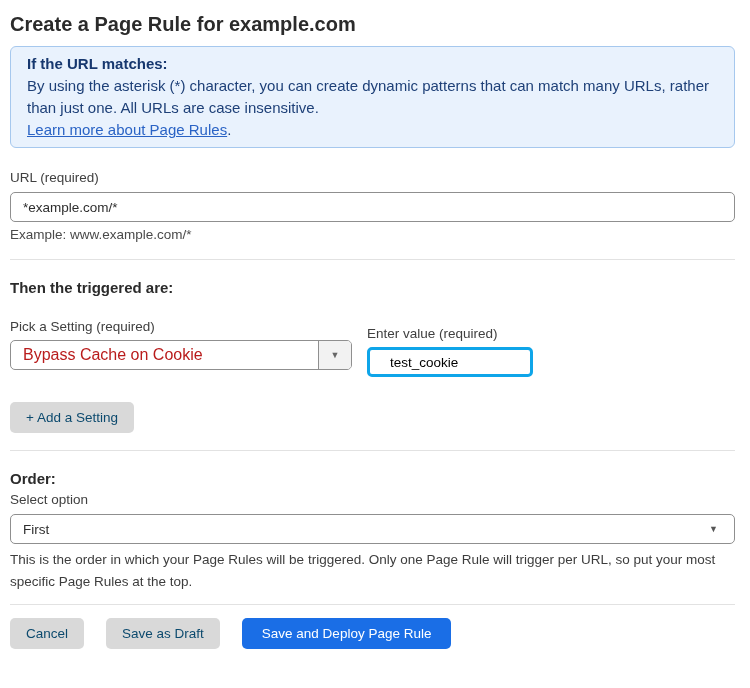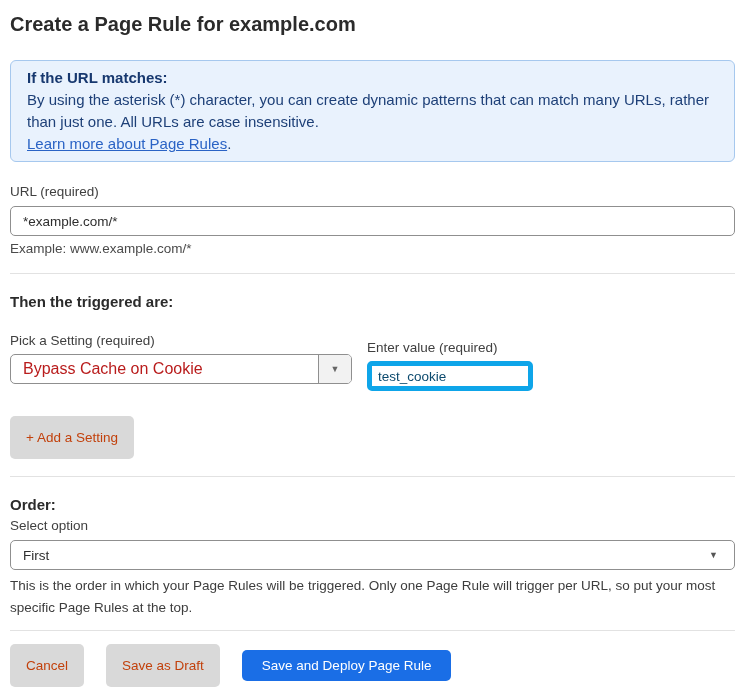--- a/index.html
+++ b/index.html
@@ -1,39 +1,39 @@
 <!DOCTYPE html>
 <html><head>
 <meta charset="utf-8">
 <style>
   html,body{margin:0;padding:0;background:#ffffff;}
   body{width:750px;height:688px;font-family:"Liberation Sans","DejaVu Sans",sans-serif;color:#2b2b2b;overflow:hidden;}
   .page{padding:0 15px 0 10px;box-sizing:border-box;width:750px;}
   h1.page-title{margin:12px 0 0;font-size:20px;line-height:24px;font-weight:bold;color:#2b2b2b;}
   
-  .info-box{margin-top:24px;background:#e9f2fd;border:1px solid #a6c8ee;border-radius:6px;padding:6px 16px;color:#1e4078;font-size:15px;line-height:22px;}
+  .info-box{margin-top:10px;background:#e9f2fd;border:1px solid #a6c8ee;border-radius:6px;padding:6px 16px;color:#1e4078;font-size:15px;line-height:22px;}
   .info-heading{font-weight:bold;color:#17386f;}
   .info-link-line a{color:#2a63c5;text-decoration:underline;cursor:pointer;}
   
   .field-label{display:block;margin-top:22px;font-size:13.5px;line-height:16px;color:#404040;}
   .text-input{display:block;box-sizing:border-box;margin-top:6px;width:100%;height:30px;border:1px solid #8f8f8f;border-radius:5px;padding:0 12px;font-size:13.5px;color:#2e2e2e;font-family:inherit;background:#fff;outline:none;}
   .helper{margin:6px 0 0;font-size:13.5px;line-height:14px;color:#4a4a4a;}
   hr.divider{border:none;border-top:1px solid #e2e2e2;margin:17px 0 0;}
   h2.section-heading{margin:19px 0 0;font-size:15px;line-height:18px;font-weight:bold;color:#2b2b2b;}
   
   .settings-row{display:flex;align-items:flex-start;margin-top:22px;}
   .col1{width:342px;}
   .col2{margin-left:15px;margin-top:7px;width:166px;}
   .col-label{display:block;font-size:13.5px;line-height:16px;color:#404040;}
   .combo{box-sizing:border-box;margin-top:5px;height:30px;border:1px solid #8f8f8f;border-radius:5px;background:#fff;display:flex;align-items:stretch;cursor:pointer;overflow:hidden;}
   .combo-text{flex:1;display:flex;align-items:center;padding-left:12px;font-size:16px;color:#b91c1c;}
   .combo-arrow{width:32px;border-left:1px solid #8f8f8f;background:#f2f2f2;display:flex;align-items:center;justify-content:center;font-size:9px;color:#666;}
-  .val-input{box-sizing:border-box;margin-top:5px;width:100%;height:30px;border:5px solid #0ea5e9;border-radius:5px;padding:0 6px;font-size:13.5px;color:#0c4a6e;font-family:inherit;outline:none;}
+  .val-input{box-sizing:border-box;margin-top:5px;width:100%;height:30px;border:3px solid #0ea5e9;border-radius:5px;padding:0 20px;font-size:13.5px;color:#000000;font-family:inherit;outline:none;}
   
-  .gray-btn{display:inline-block;height:43px;padding:0 16px;background:#d9d9d9;border:none;border-radius:5px;font-size:13.5px;color:#c2410c;font-family:inherit;cursor:pointer;}
+  .gray-btn{display:inline-block;height:31px;padding:0 16px;background:#d9d9d9;border:none;border-radius:5px;font-size:13.5px;color:#0c4a6e;font-family:inherit;cursor:pointer;}
   .add-btn{margin-top:25px;}
   .blue-btn{display:inline-block;height:31px;padding:0 20px;background:#1a6ee6;border:none;border-radius:5px;font-size:13.5px;color:#ffffff;font-family:inherit;cursor:pointer;}
   
   .select-full{box-sizing:border-box;margin-top:6px;height:30px;border:1px solid #8f8f8f;border-radius:5px;background:#fff;display:flex;align-items:center;justify-content:space-between;padding:0 16px 0 12px;font-size:13.5px;color:#2e2e2e;cursor:pointer;}
   .sel-arrow{font-size:9px;color:#555;}
   .helper2{margin:5px 0 0;font-size:13.5px;line-height:22px;color:#3d3d3d;max-width:720px;}
   .footer{display:flex;gap:22px;margin-top:13px;align-items:center;}
 </style>
 </head>
 <body>

